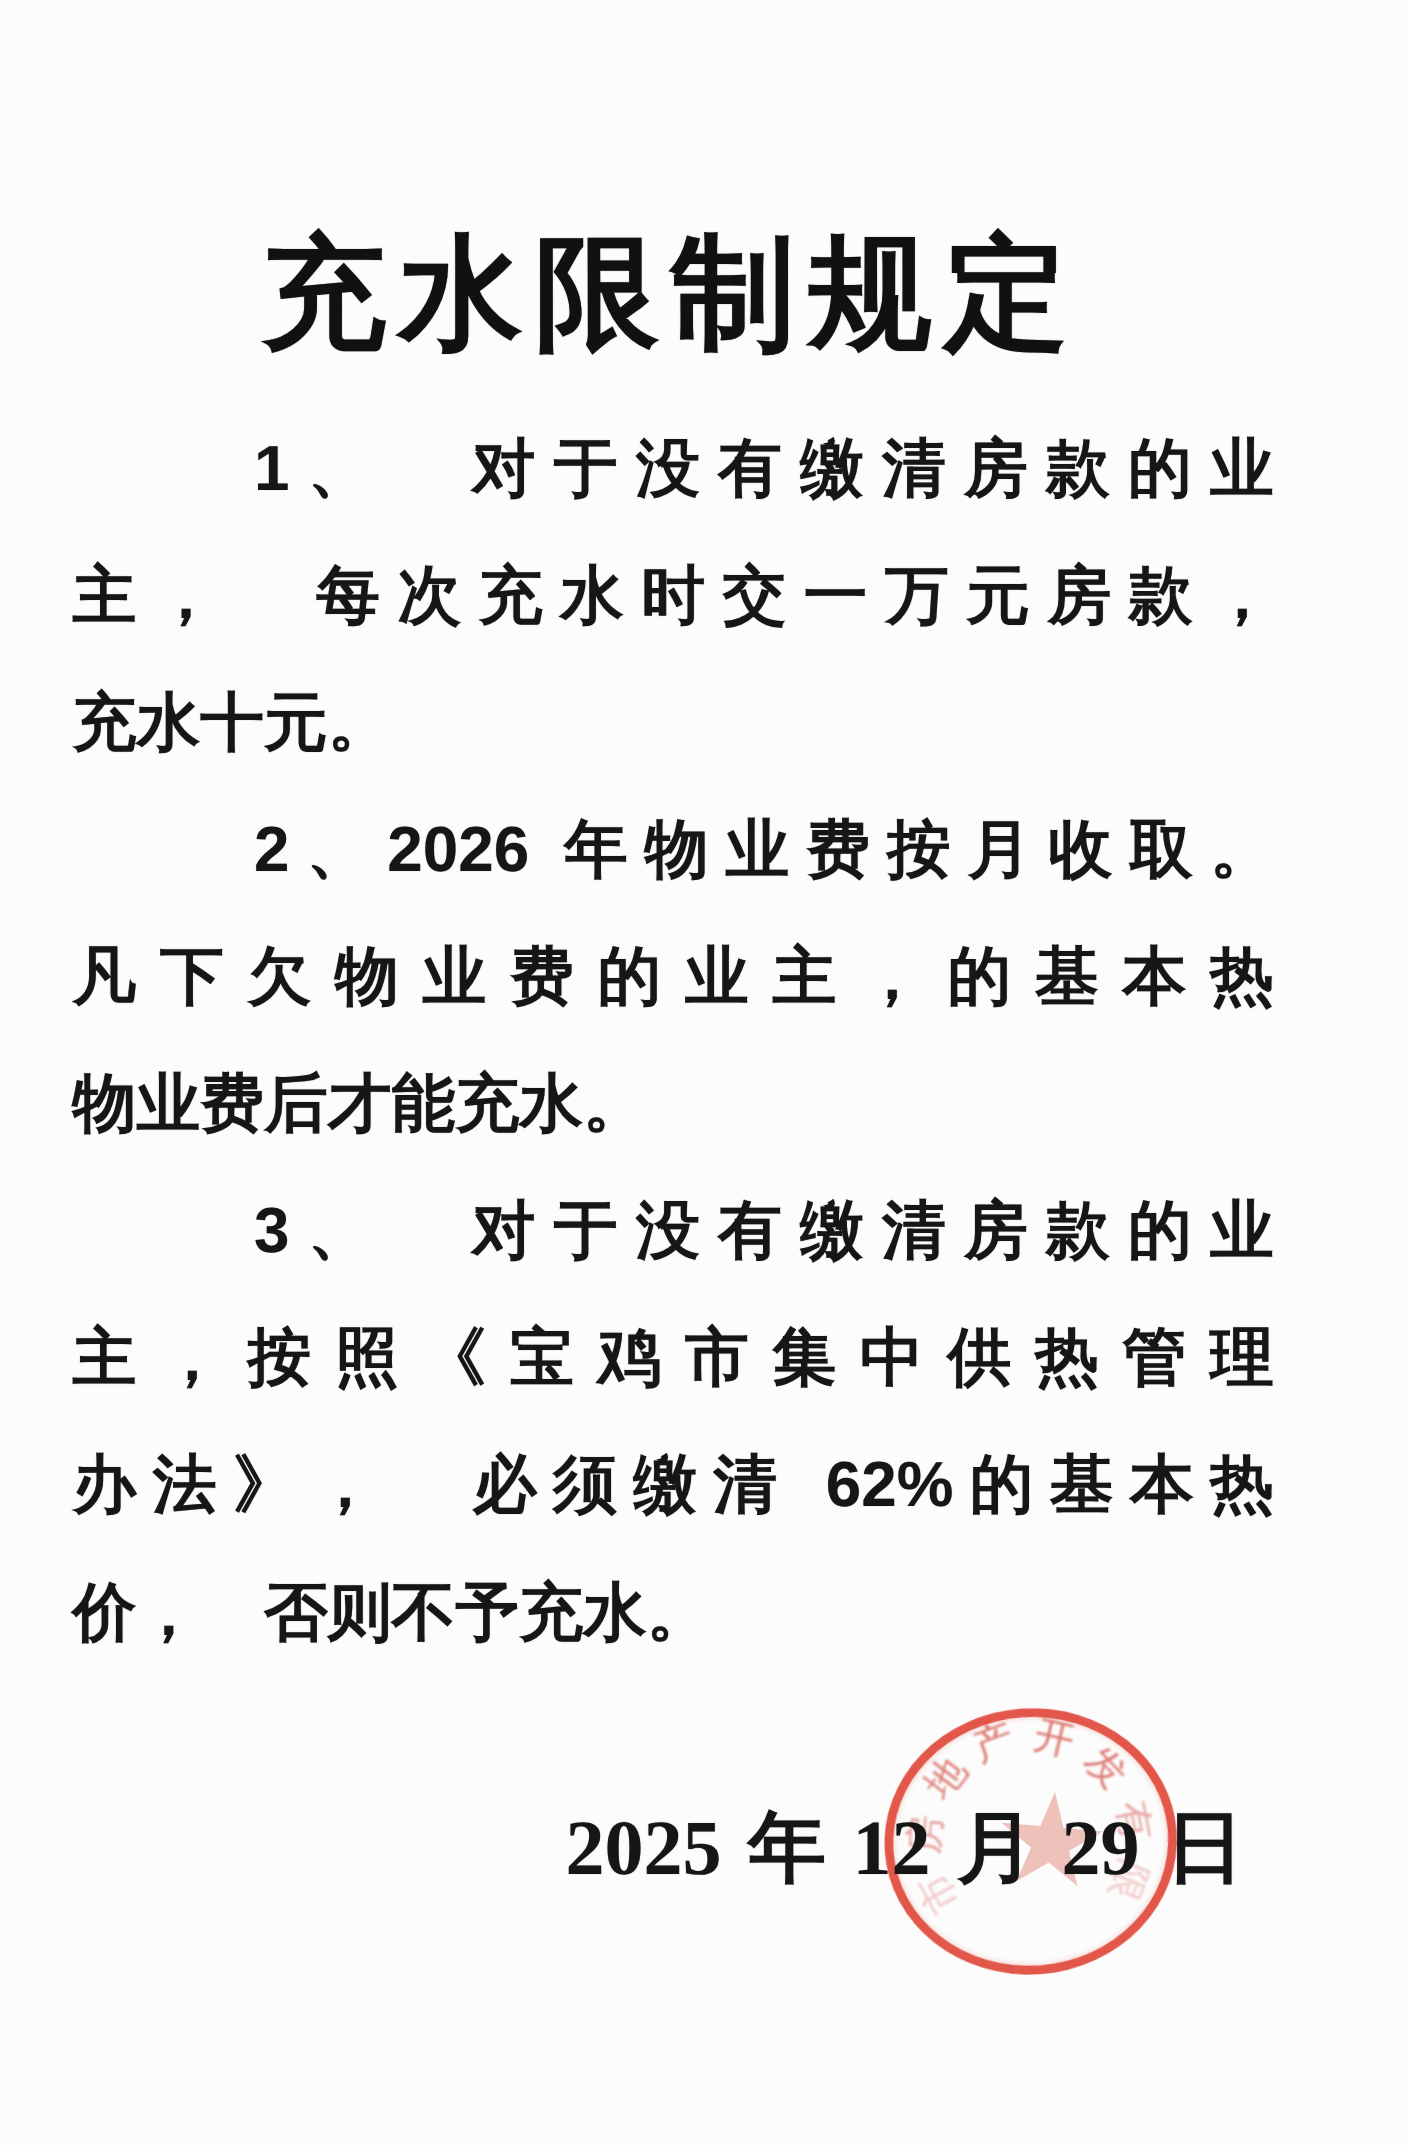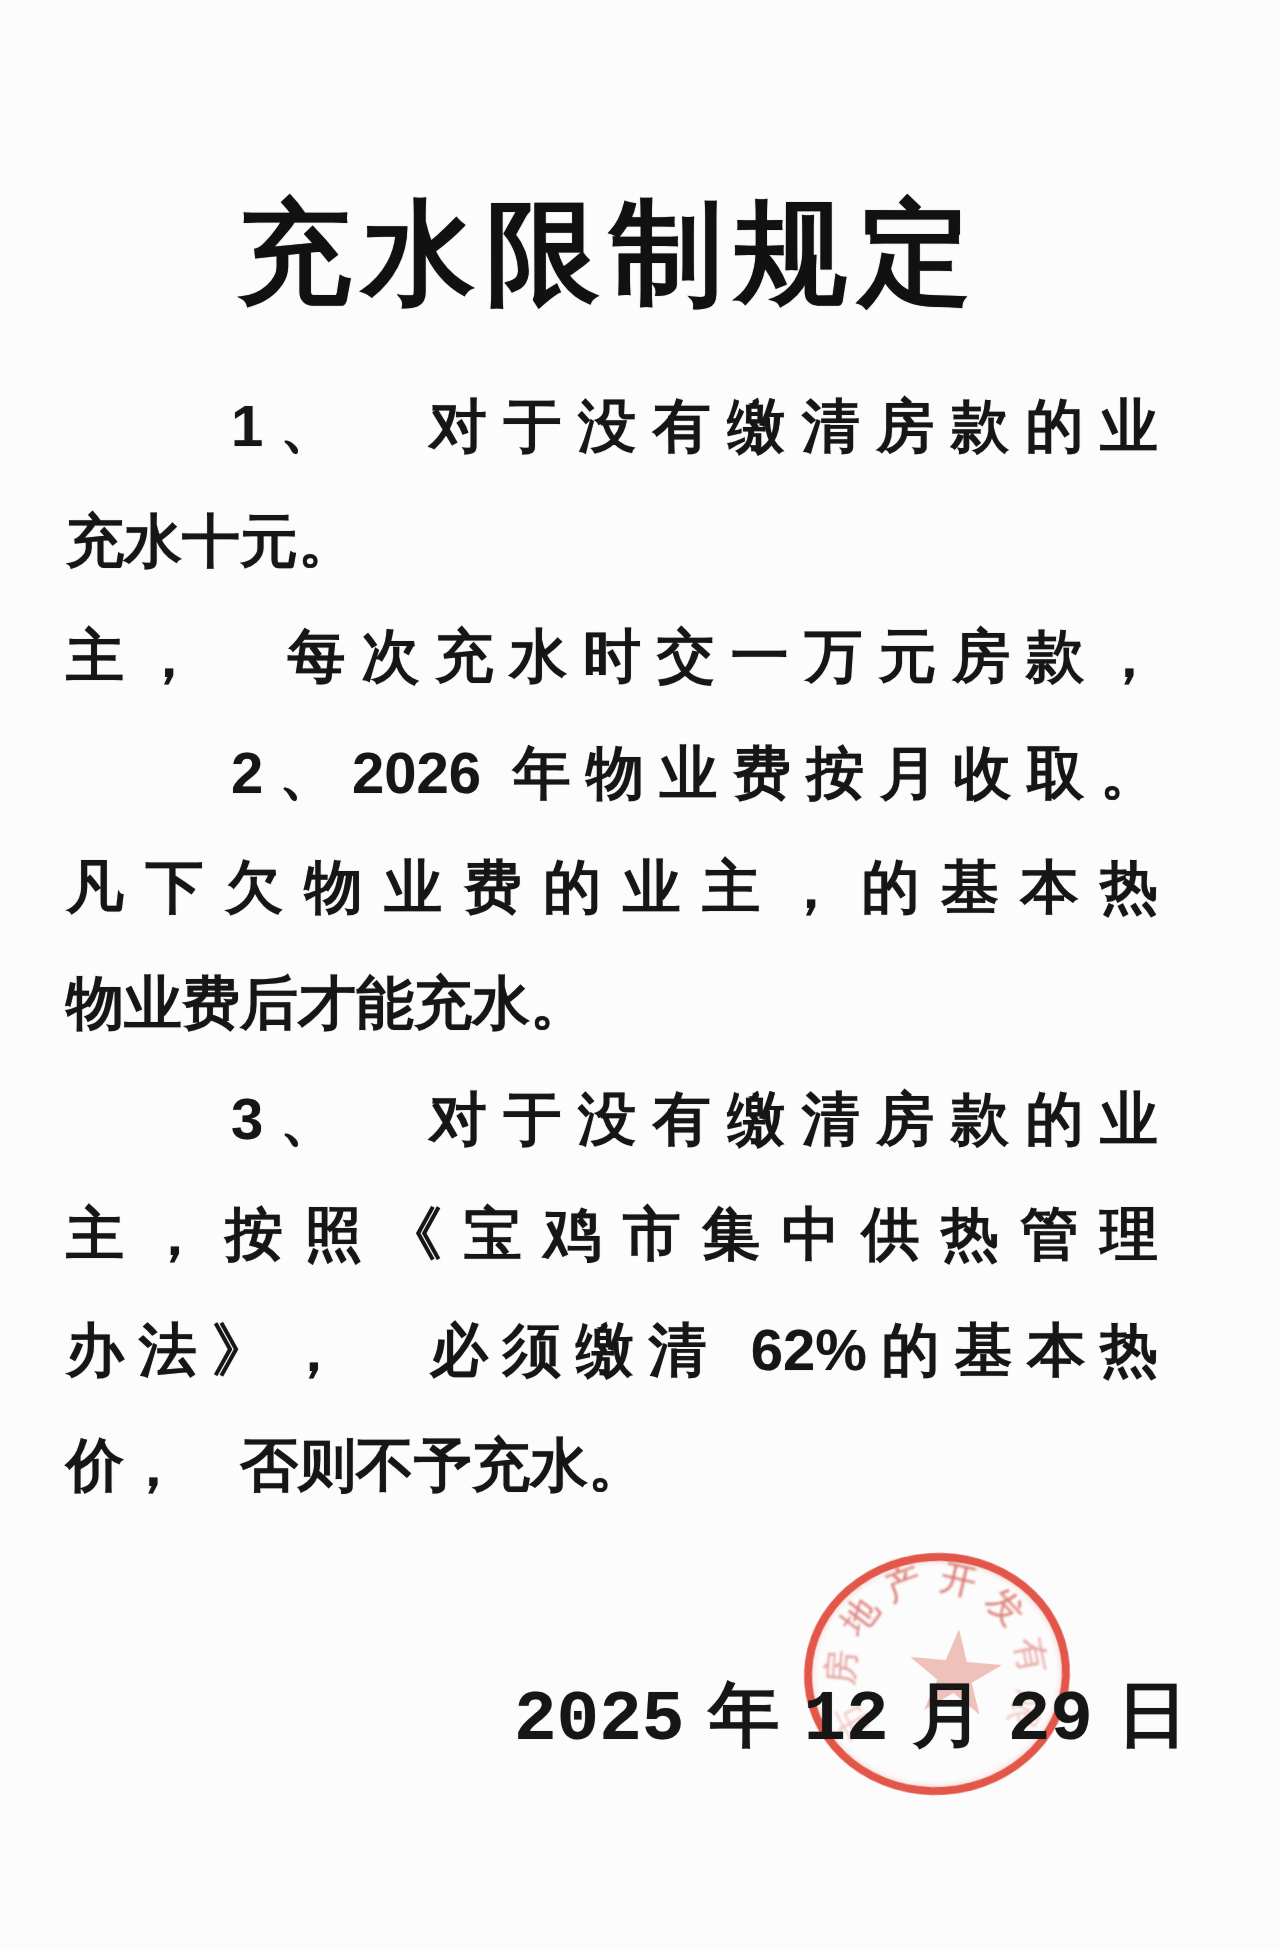--- a/index.html
+++ b/index.html
@@ -1,21 +1,21 @@
 <!DOCTYPE html>
 <html><head>
 <meta charset="utf-8">
 <style>
   html,body{margin:0;padding:0;}
   body{width:1280px;height:1950px;background:#f2f2f2;font-family:"Liberation Serif","DejaVu Serif",serif;}
   .page{position:relative;width:1280px;height:1950px;background:#fcfcfc;overflow:hidden;}
 
   
   .title{
-    position:absolute;left:238px;top:192px;
+    position:absolute;left:238px;top:206px;
     font-size:113px;line-height:1.1;font-weight:700;letter-spacing:11px;
     color:#111;white-space:nowrap;
     text-shadow:0 0 1px rgba(0,0,0,.55);
   }
 
   
   .doc{
     position:absolute;left:66px;top:368px;width:1092px;
     font-size:58px;line-height:115.5px;color:#161616;font-weight:700;
     z-index:2;
@@ -27,21 +27,21 @@
   .num{font-family:"Liberation Sans","DejaVu Sans",sans-serif;font-weight:700;}
 
   
   .date{
     position:absolute;left:514px;top:1642px;z-index:2;
     font-size:71px;line-height:78px;font-weight:700;color:#161616;white-space:nowrap;
     text-shadow:0 0 1px rgba(0,0,0,.4);
   }
   .date span{display:inline-block;}
   .date span + span{margin-left:24px;}
-  .date .num{font-family:Liberation Mono, monospace;margin-top:39px;}
+  .date .num{font-family:Liberation Serif, serif;}
 
   
   .stamp{position:absolute;left:804px;top:1553px;width:266px;height:242px;transform:rotate(-4deg);z-index:1;}
   .stamp-ring{
     position:absolute;left:0;top:0;right:0;bottom:0;
     border:8px solid rgba(221,51,34,.82);border-radius:50%;
     filter:blur(.7px);
     box-shadow:inset 0 0 6px rgba(221,51,34,.25);
   }
   .stamp-star{
@@ -58,22 +58,22 @@
 </style>
 </head>
 <body>
 
 <div class="page">
 
   <div class="title">充水限制规定</div>
 
   <div class="doc">
     <div class="line jf ind"><span class="num">1、　</span><span>对于没有缴清房款的业</span></div>
+    <div class="line jf"><span>主，　每次充水时交一万元房款，</span></div>
     <div class="line left"><span>充水十元。</span></div>
-    <div class="line jf"><span>主，　每次充水时交一万元房款，</span></div>
     <div class="line jf ind"><span class="num">2、2026 </span><span>年物业费按月收取。</span></div>
     <div class="line jf"><span>凡下欠物业费的业主，的基本热</span></div>
     <div class="line left"><span>物业费后才能充水。</span></div>
     <div class="line jf ind"><span class="num">3、　</span><span>对于没有缴清房款的业</span></div>
     <div class="line jf"><span>主，按照《宝鸡市集中供热管理</span></div>
     <div class="line jf"><span>办法》，　必须缴清 </span><span class="num">62%</span><span>的基本热</span></div>
     <div class="line left"><span>价，　否则不予充水。</span></div>
   </div>
 
   <div class="stamp">

